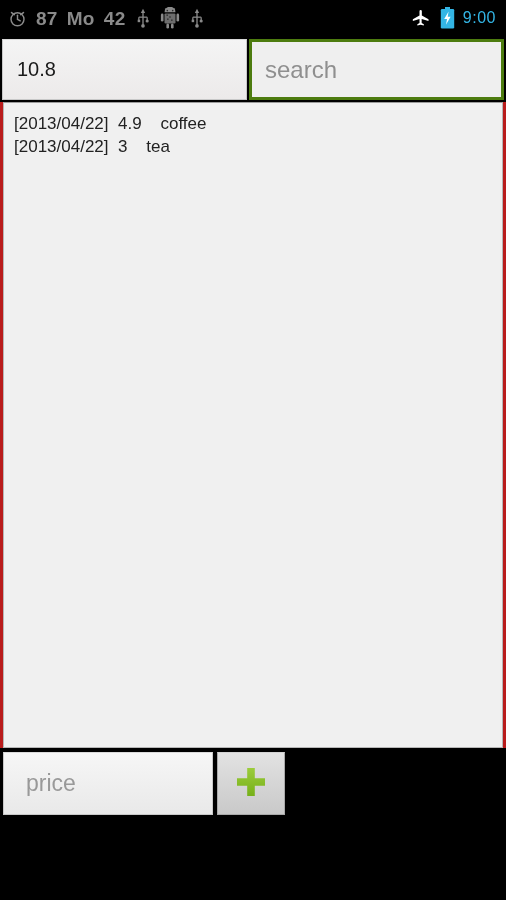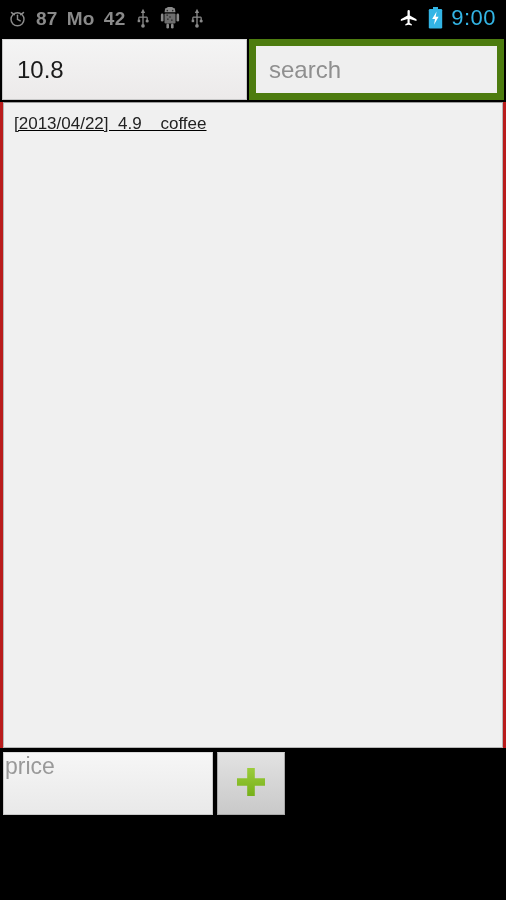--- a/index.html
+++ b/index.html
@@ -44,21 +44,21 @@
     color:#8a8a8a;
     font-size:19px;
     font-weight:bold;
     letter-spacing:0.3px;
     line-height:1;
     white-space:nowrap;
   }
   .sb-icon { display:flex; align-items:center; justify-content:center; }
   .sb-clock {
     color:#33b5e5;
-    font-size:22px;
+    font-size:16px;
     font-weight:normal;
     line-height:1;
     letter-spacing:0.5px;
     white-space:nowrap;
   }
 
   
   #toprow {
     flex:0 0 auto;
     height:66px;
@@ -70,28 +70,28 @@
   }
   #total-field {
     width:245px;
     flex:0 0 245px;
     background:linear-gradient(#f4f4f4,#eceaea);
     border:1px solid #c8c8c8;
     border-top-color:#d8d8d8;
     display:flex;
     align-items:center;
     padding:0 14px;
-    font-size:24px;
+    font-size:20px;
     color:#1a1a1a;
     overflow:hidden;
     white-space:nowrap;
   }
   #search-wrap {
     flex:1 1 auto;
-    border:7px solid #4d7c0f;
+    border:3px solid #4d7c0f;
     background:#efefef;
     display:flex;
     align-items:center;
     padding:4px 13px;
     overflow:hidden;
   }
   #search-input {
     width:100%;
     border:0;
     outline:none;
@@ -104,21 +104,20 @@
 
   
   #list-panel {
     flex:1 1 auto;
     margin:0 3px;
     background:#f0f0f0;
     border:1px solid #b6b6b6;
     border-top-color:#9c9c9c;
     overflow-y:auto;
     padding:9px 0 0 0;
-    text-decoration:underline;
   }
   .list-item {
     font-size:17px;
     color:#222;
     line-height:23px;
     padding:0 10px;
     white-space:pre;
     font-family:"Liberation Sans", sans-serif;
   }
 
@@ -130,22 +129,22 @@
     display:flex;
     align-items:stretch;
     gap:4px;
     padding:4px 3px 5px 3px;
   }
   .bb-field {
     background:linear-gradient(#f6f6f6,#e9e9e9);
     border:1px solid #c8c8c8;
     border-top-color:#dadada;
     display:flex;
-    align-items:flex-start;
-    padding:0 1px;
+    align-items:center;
+    padding:0 22px;
     overflow:hidden;
   }
   #price-field { width:210px; flex:0 0 210px; }
   #memo-field  { flex:1 1 auto; }
   .bb-input {
     width:100%;
     border:0;
     outline:none;
     background:transparent;
     font-family:"Liberation Sans", sans-serif;
@@ -253,20 +252,21 @@
 
   <div id="toprow">
     <div id="total-field">10.8</div>
     <div id="search-wrap">
       <input id="search-input" type="text" placeholder="search" style="">
     </div>
   </div>
 
   <div id="list-panel">
     <div class="list-item">[2013/04/22]  4.9    coffee</div>
+    <div class="list-item">[2013/04/22]  3    tea</div>
   </div>
 
   <div id="bottombar">
     <div class="bb-field" id="price-field">
       <input class="bb-input" type="text" placeholder="price" style="">
     </div>
     <div id="add-button">
       <span>
         <svg width="36" height="36" viewBox="0 0 36 36">
           <defs>

